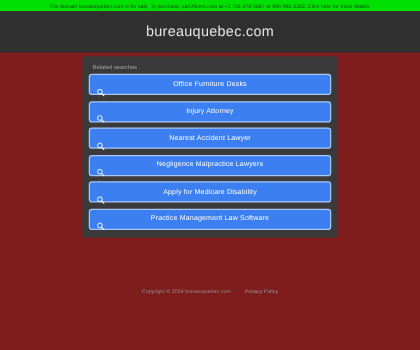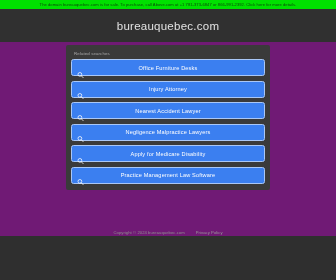--- a/index.html
+++ b/index.html
@@ -10,22 +10,22 @@
     width: 336px;
     height: 280px;
     overflow: hidden;
     background: #2f2f2f;
     font-family: "Liberation Sans", sans-serif;
     color: #d8d8d8;
   }
   .page {
     position: relative;
     width: 336px;
-    height: 236px;
-    background: #701a75;
+    height: 280px;
+    background: #7f1d1d;
     display: flex;
     flex-direction: column;
   }
   
   .notice-bar {
     width: 100%;
     height: 9px;
     background: #00e000;
     display: flex;
     align-items: center;

